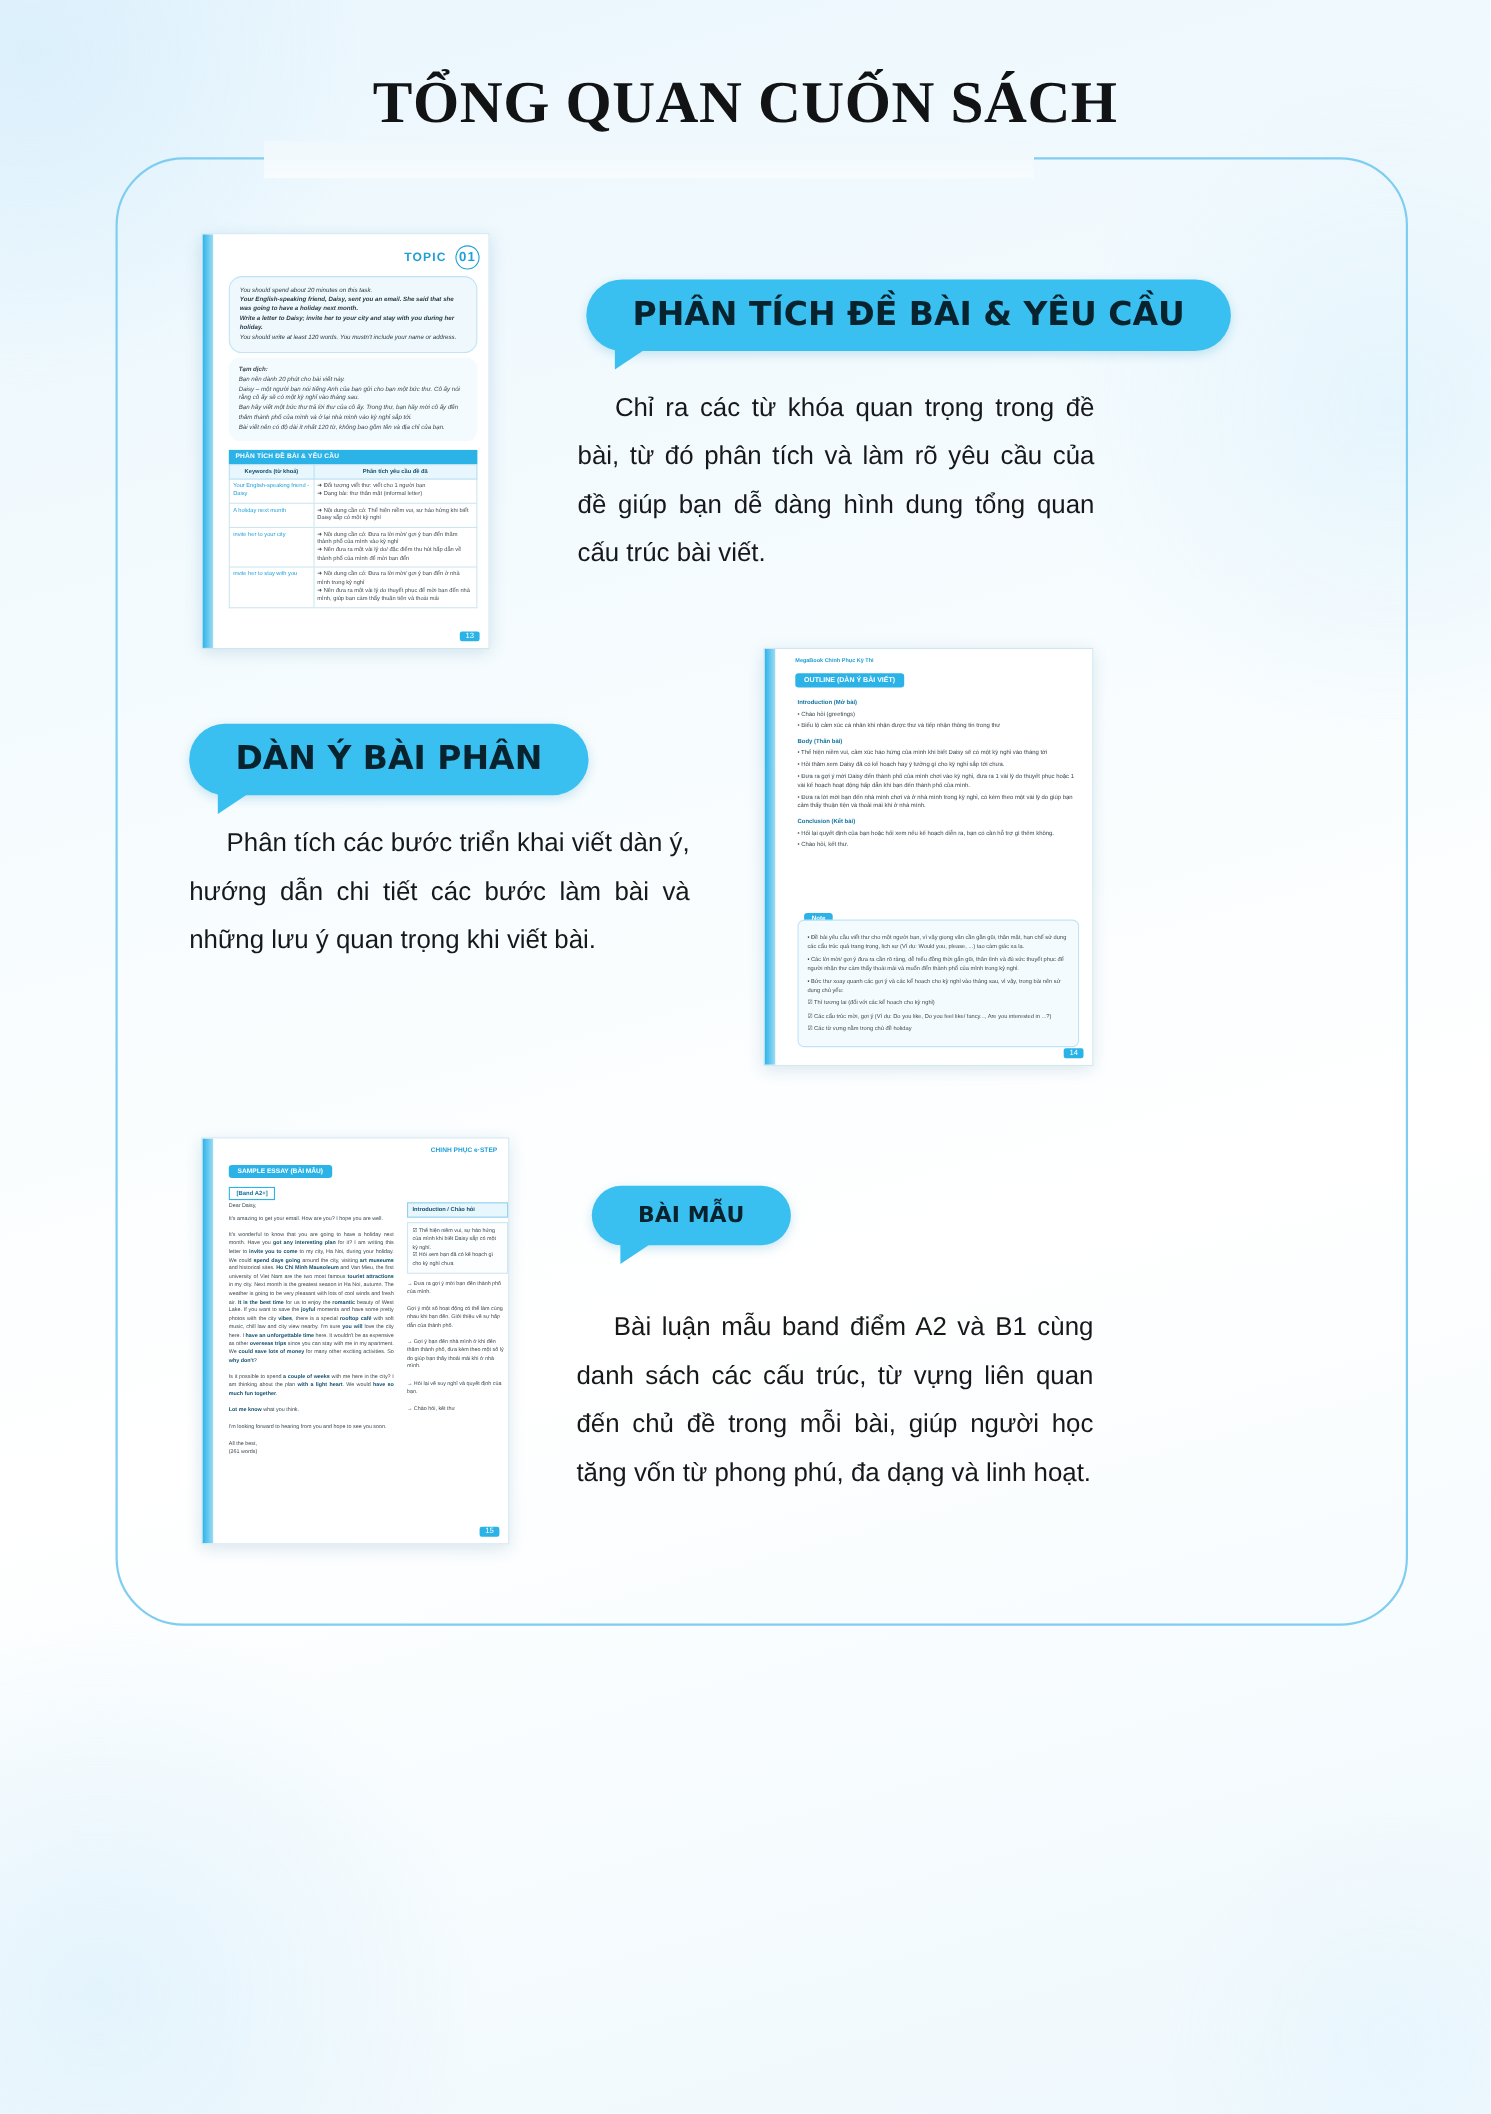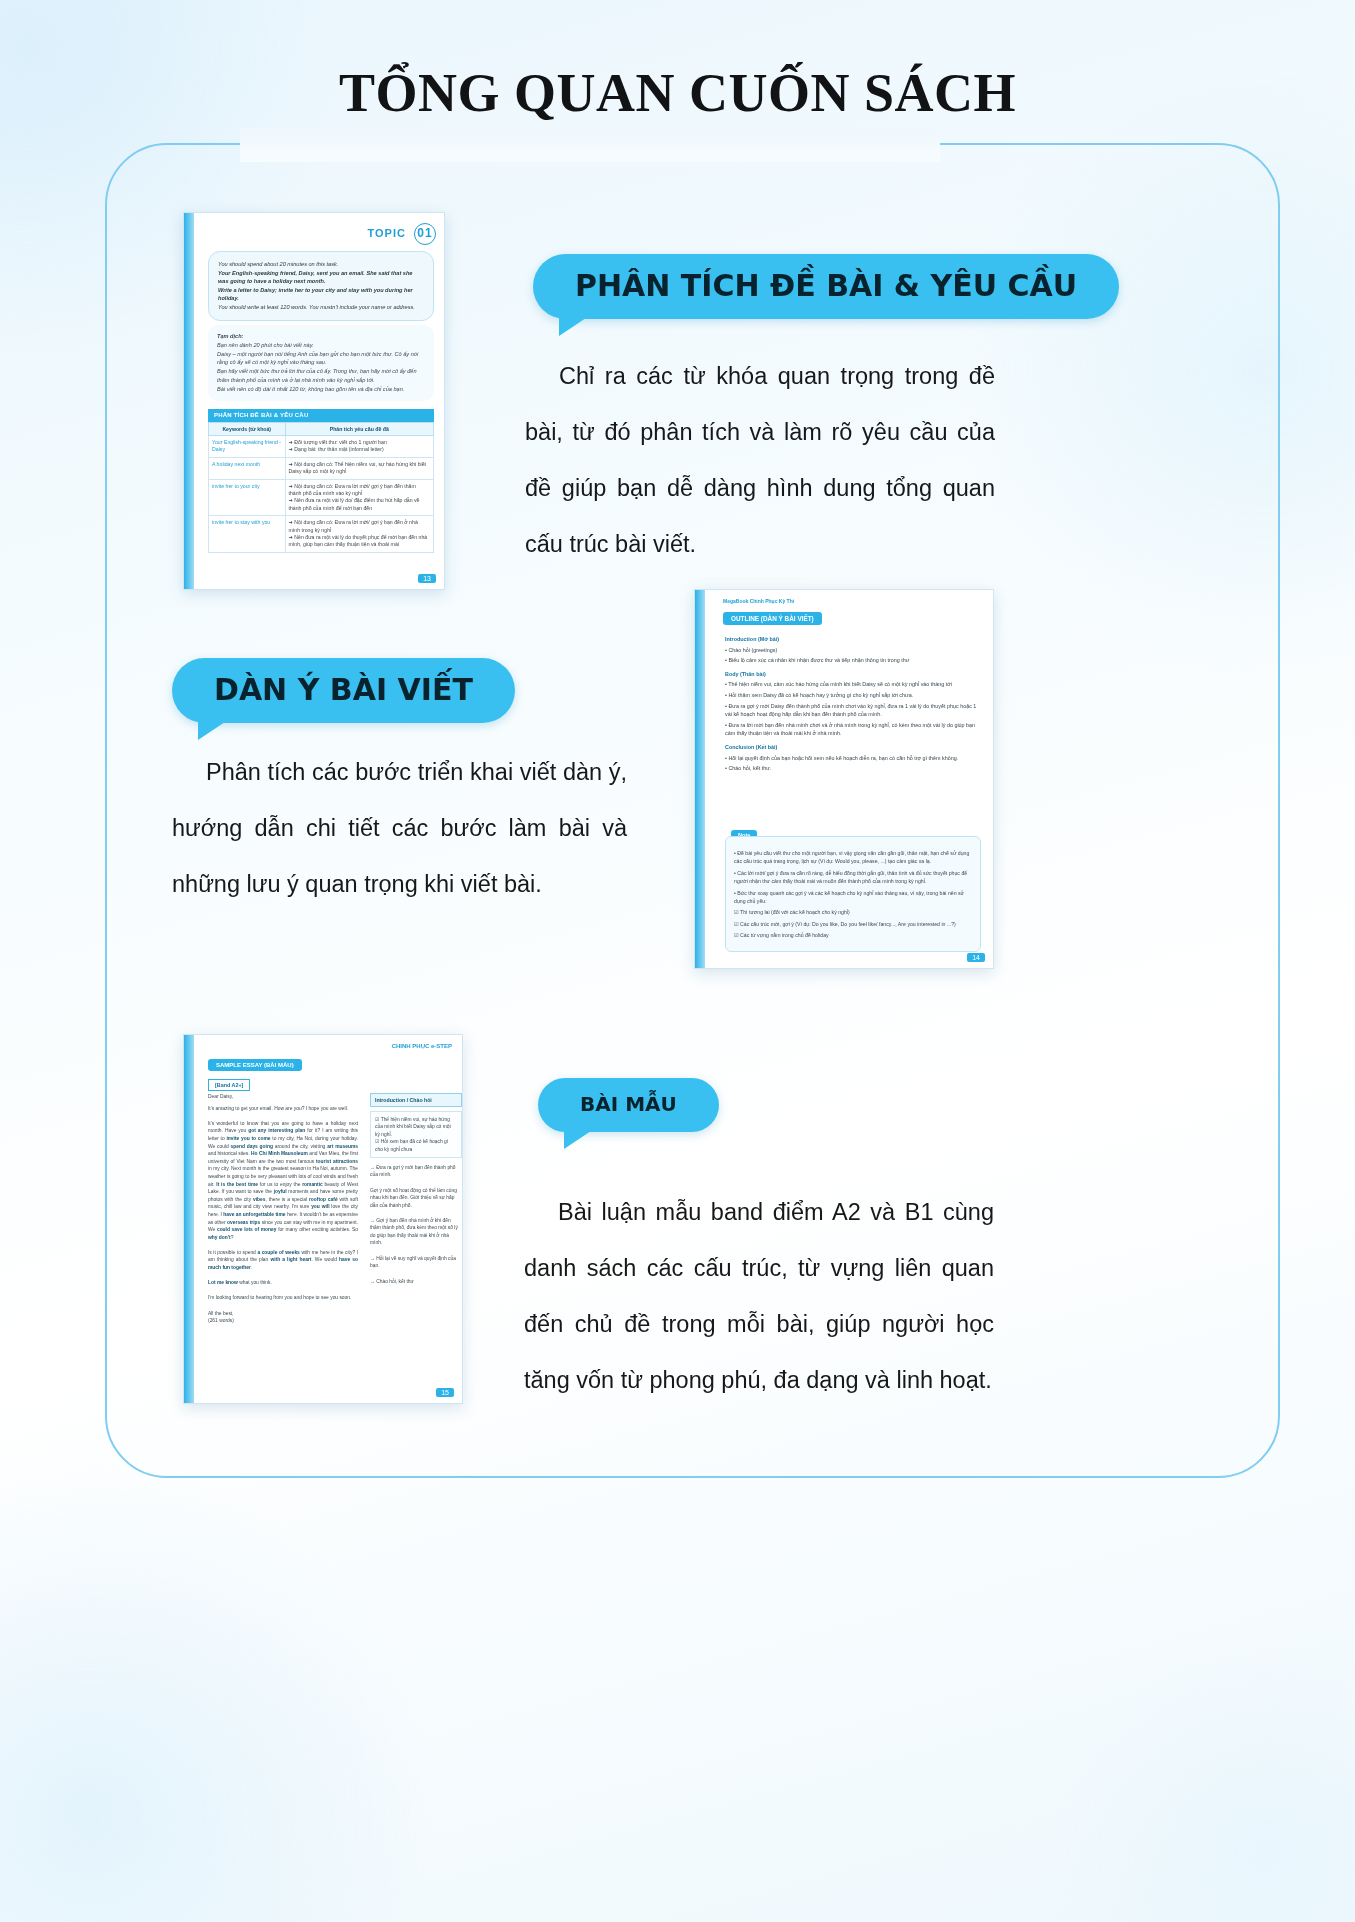--- a/index.html
+++ b/index.html
@@ -54,21 +54,21 @@
     border-right:30px solid transparent;
     border-top:20px solid #39c0f0;
   }
   .bub1{ left:533px; top:254px; font-size:30px; }
   .bub2{ left:172px; top:658px; font-size:30px; }
   .bub3{ left:538px; top:1078px; font-size:20px; }
 
   
   .para{
     position:absolute; z-index:7; color:#17181a;
-    font-size:23.5px; line-height:56px; text-align:justify;
+    font-size:23.5px; line-height:44px; text-align:justify;
     text-justify:inter-word;
   }
   .para .indent{ display:inline-block; width:34px; }
   .p1{ left:525px; top:348px; width:470px; }
   .p2{ left:172px; top:744px; width:455px; }
   .p3{ left:524px; top:1184px; width:470px; }
 
   
   .sheet{
     position:absolute; z-index:5; background:#fff;
@@ -246,21 +246,21 @@
         <div style="margin-bottom: 3px;">• Các lời mời/ gợi ý đưa ra cần rõ ràng, dễ hiểu đồng thời gắn gũi, thân tình và đủ sức thuyết phục để người nhận thư cảm thấy thoải mái và muốn đến thành phố của mình trong kỳ nghỉ.</div>
         <div style="margin-bottom: 3px;">• Bức thư xoay quanh các gợi ý và các kế hoạch cho kỳ nghỉ vào tháng sau, vì vậy, trong bài nên sử dụng chủ yếu:</div>
         <div style="margin-bottom: 3px;">☑ Thì tương lai (đối với các kế hoạch cho kỳ nghỉ)</div>
         <div style="margin-bottom: 3px;">☑ Các cấu trúc mời, gợi ý (Ví dụ: Do you like, Do you feel like/ fancy..., Are you interested in ...?)</div>
         <div style="margin-bottom: 3px;">☑ Các từ vựng nằm trong chủ đề holiday</div>
       </div>
     <div class="pgnum">14</div>
   </div>
 </div>
 
-<div class="bubble bub2">DÀN Ý BÀI VIẾT</div>
+<div class="bubble bub2">DÀN Ý BÀI PHÂN</div>
 <div class="para p2"><span class="indent"></span><span>Phân tích các bước triển khai viết dàn ý, hướng dẫn chi tiết các bước làm bài và những lưu ý quan trọng khi viết bài.</span></div>
 
 <div class="sheet s3">
   <div class="edge"></div>
   <div class="inner">
     <div class="logo">CHINH PHỤC e·STEP</div>
     <div class="tbar">SAMPLE ESSAY (BÀI MẪU)</div>
     <div class="band">[Band A2+]</div>
     <div class="essay">
       <div style="margin-bottom:4px;">Dear Daisy,</div>

